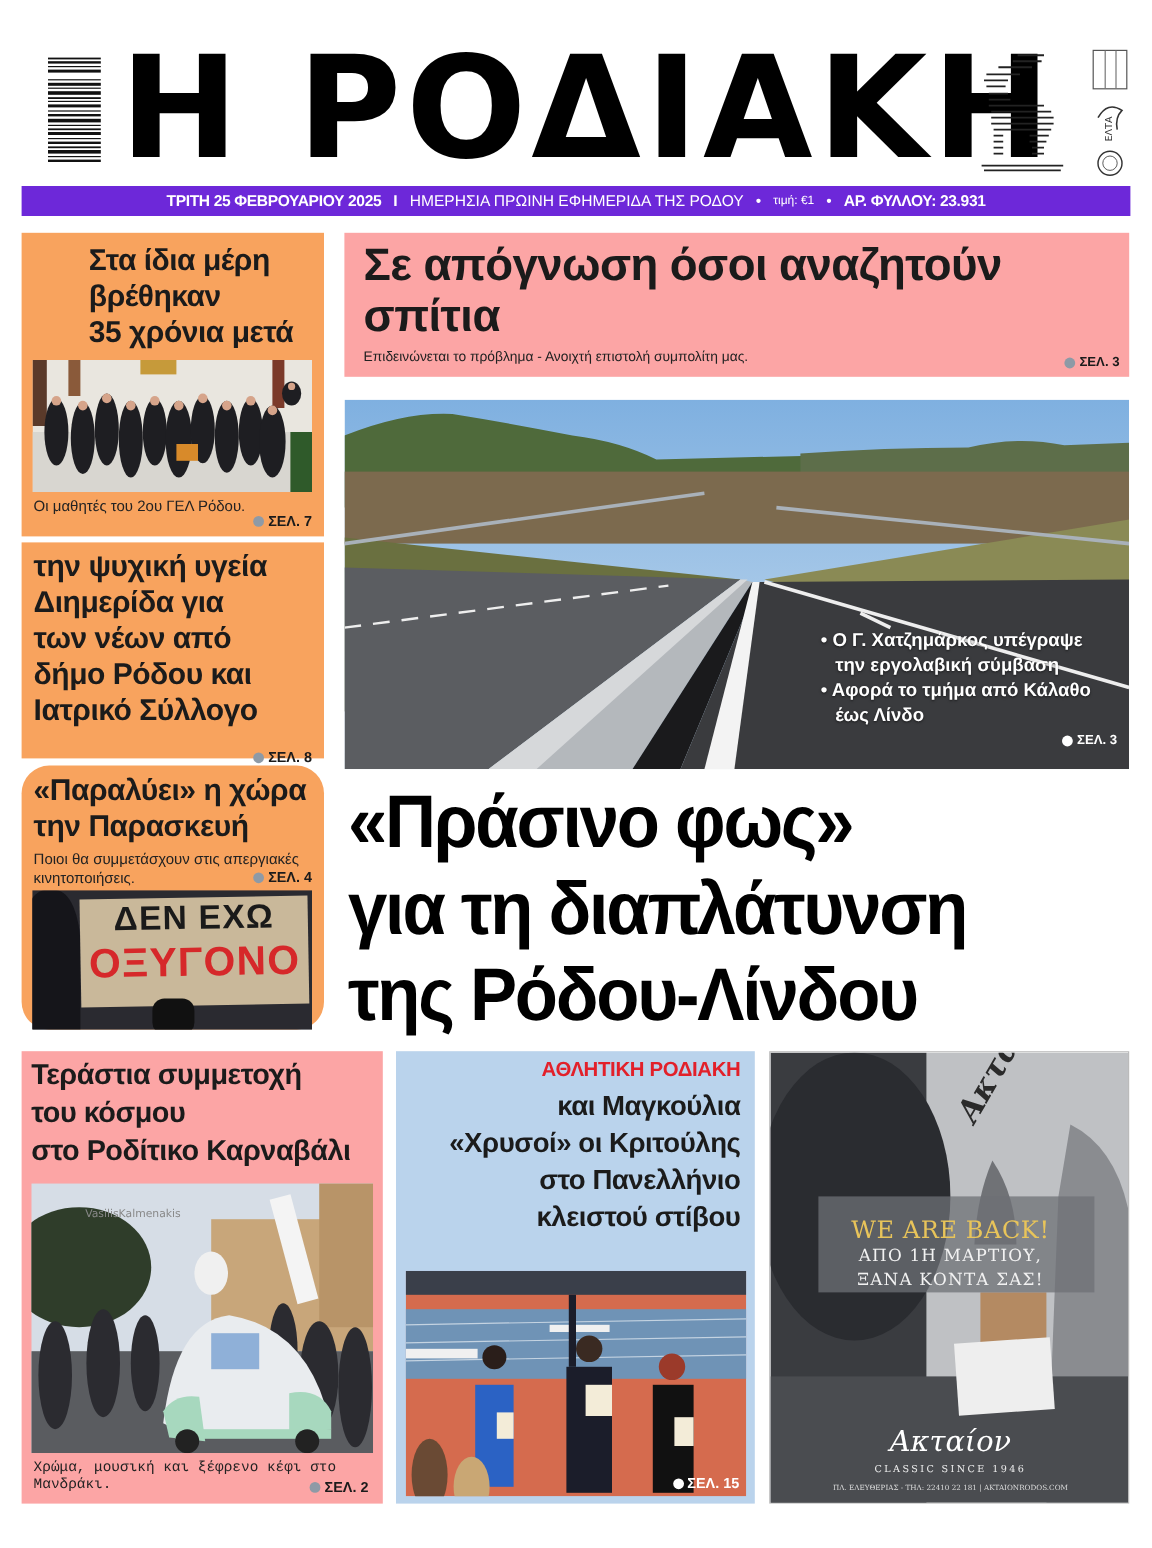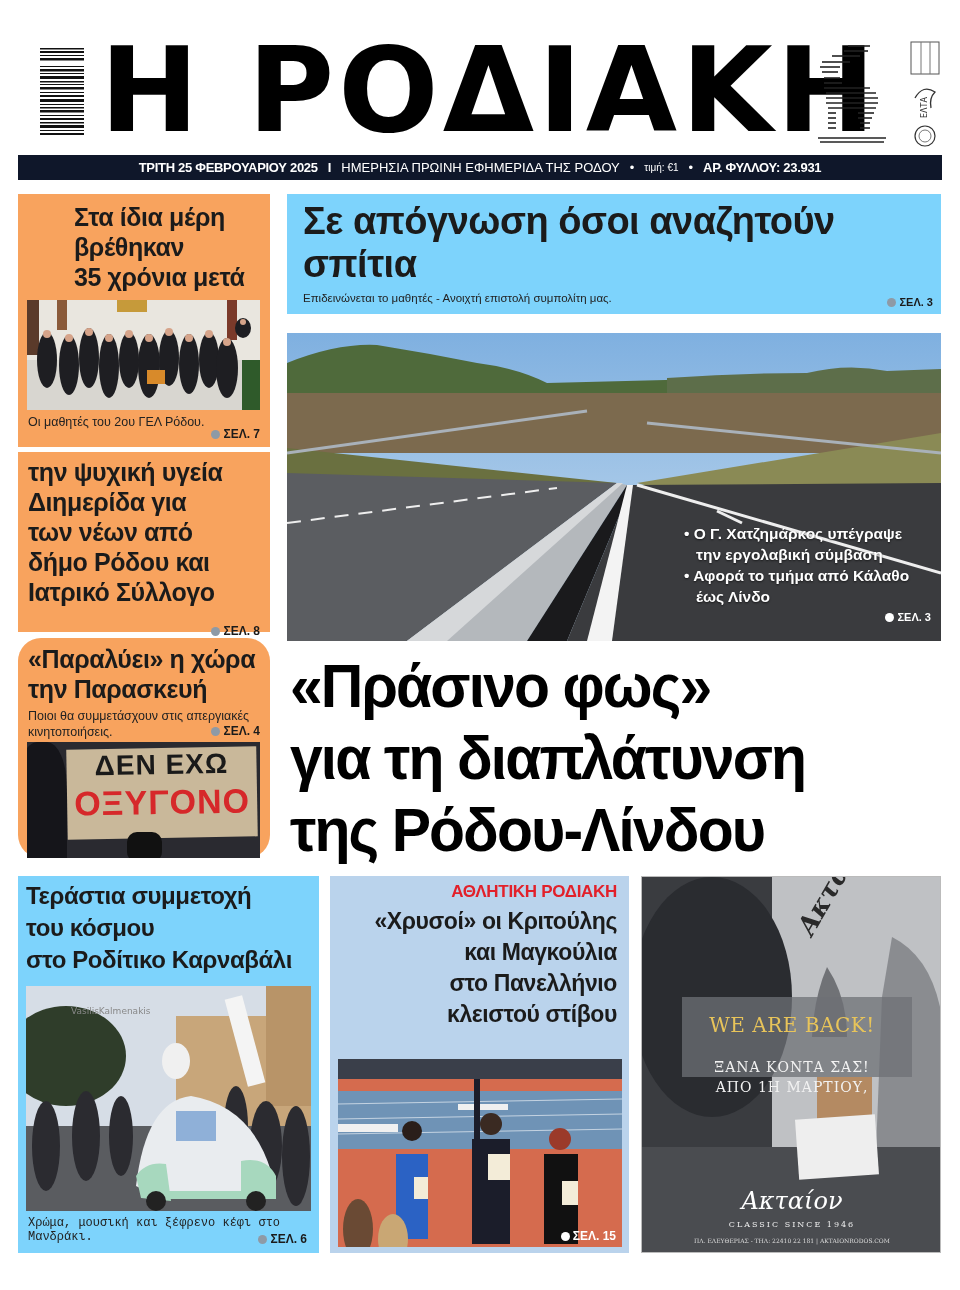--- a/index.html
+++ b/index.html
@@ -13,42 +13,42 @@
   .masthead-title {
     left: 100px; top: 30px; height: 120px; width: 700px;
     font-family: "DejaVu Sans", sans-serif; font-weight: bold;
     font-size: 118px; line-height: 120px; letter-spacing: 4px; color: #000;
     white-space: nowrap;
   }
   .deer { left: 800px; top: 38px; width: 90px; height: 110px; }
   .stamps { left: 905px; top: 40px; width: 40px; height: 110px; }
 
   .dateline {
-    left: 18px; top: 155px; width: 924px; height: 25px; background: #0f172a;
+    left: 18px; top: 155px; width: 924px; height: 25px; background: #6d28d9;
     color: #fff; font-size: 13px; display: flex; align-items: center; justify-content: center; gap: 10px;
     white-space: nowrap;
   }
   .dateline .b { font-weight: bold; letter-spacing: -0.3px; }
   .dateline .sep { font-weight: bold; }
   .dateline .price { font-size: 10px; }
 
   
   .orange { background: #f8a35e; }
   .box1 { left: 18px; top: 194px; width: 252px; height: 253px; }
   .box2 { left: 18px; top: 452px; width: 252px; height: 180px; }
   .box3 { left: 18px; top: 638px; width: 252px; height: 220px; border-radius: 23px; }
 
   .hl-left { font-weight: bold; font-size: 25px; line-height: 30px; color: #1b1b1b; letter-spacing: -0.4px; }
   .caption { font-size: 12.5px; color: #222; }
   .sel { font-weight: bold; font-size: 12px; color: #1b1b1b; display: flex; align-items: center; gap: 3px; }
   .dot { width: 9px; height: 9px; border-radius: 50%; background: #8e9aa6; display: inline-block; }
   .dot.white { background: #ffffff; }
 
   
-  .tan { background: #7dd3fc; }
+  .tan { background: #fca5a5; }
   .box-top { left: 287px; top: 194px; width: 654px; height: 120px; }
   .hl-top { font-weight: bold; font-size: 38px; line-height: 43px; color: #1b1b1b; letter-spacing: -0.5px; }
 
   
   .road { left: 287px; top: 333px; width: 654px; height: 308px; overflow: hidden; }
 
   .bullets { color: #fff; font-weight: bold; font-size: 15.5px; line-height: 21px; text-shadow: 0 1px 2px rgba(0,0,0,.6); }
 
   .main-hl {
     left: 290px; top: 650px; width: 650px;
@@ -232,21 +232,21 @@
       <div style="font-weight:bold; font-size:34px; color:#d6282a; text-align:center; line-height:40px; letter-spacing:1px;">ΟΞΥΓΟΝΟ</div>
     </div>
     <div class="abs" style="left:100px; top:90px; width:35px; height:30px; background:#111; border-radius:10px;"></div>
   </div>
 </div>
 
 <div class="abs tan box-top">
   <div class="abs hl-top" style="left:16px; top:6px; width:630px;">
     <div>Σε απόγνωση όσοι αναζητούν σπίτια</div>
   </div>
-  <div class="abs caption" style="left:16px; top:98px; font-size:11.5px;">Επιδεινώνεται το μαθητές - Ανοιχτή επιστολή συμπολίτη μας.</div>
+  <div class="abs caption" style="left:16px; top:98px; font-size:11.5px;">Επιδεινώνεται το πρόβλημα - Ανοιχτή επιστολή συμπολίτη μας.</div>
   <div class="abs sel" style="right:8px; top:102px; font-size:11px;">
     <span class="dot"></span>
     <span>ΣΕΛ. 3</span>
   </div>
 </div>
 
 <div class="abs road">
   <svg width="654" height="308" viewBox="0 0 654 308">
     <defs>
       <linearGradient id="sky" x1="0" y1="0" x2="0" y2="1">
@@ -322,29 +322,29 @@
       <rect x="150" y="125" width="40" height="30" fill="#8fb0d8"></rect>
       <circle cx="130" cy="215" r="10" fill="#222"></circle>
         <circle cx="230" cy="215" r="10" fill="#222"></circle>
       <rect x="210" y="10" width="18" height="90" fill="#f4f4f4" transform="rotate(-15 219 55)"></rect>
       <text x="45" y="28" font-size="9" fill="#888" font-family="DejaVu Sans, sans-serif">VasilisKalmenakis</text>
     </svg>
   </div>
   <div class="abs caption" style="left:10px; top:340px; font-size:12px;font-family:Liberation Mono, monospace;">Χρώμα, μουσική και ξέφρενο κέφι στο Μανδράκι.</div>
   <div class="abs sel" style="right:12px; top:356px;">
     <span class="dot"></span>
-    <span>ΣΕΛ. 6</span>
+    <span>ΣΕΛ. 2</span>
   </div>
 </div>
 
 <div class="abs box-sport">
   <div class="abs sport-kicker" style="right:12px; top:6px;">ΑΘΛΗΤΙΚΗ ΡΟΔΙΑΚΗ</div>
   <div class="abs hl-sport" style="right:12px; top:30px; width:290px;">
+    <div>και Μαγκούλια</div>
     <div>«Χρυσοί» οι Κριτούλης</div>
-    <div>και Μαγκούλια</div>
     <div>στο Πανελλήνιο</div>
     <div>κλειστού στίβου</div>
   </div>
   <div class="abs" style="left:8px; top:183px; width:284px; height:188px; overflow:hidden;">
     <svg width="284" height="188" viewBox="0 0 284 188">
       <rect width="284" height="188" fill="#d56b4e"></rect>
       <rect x="0" y="0" width="284" height="20" fill="#3a3f4a"></rect>
       <rect x="0" y="32" width="284" height="58" fill="#6f93b6"></rect>
       <g stroke="#e8eef4" stroke-width="1" opacity="0.7">
         <line x1="0" y1="45" x2="284" y2="40"></line>
@@ -384,18 +384,18 @@
     <ellipse cx="70" cy="120" rx="80" ry="120" fill="#2a2c30"></ellipse>
     <path d="M250 60 Q290 80 300 140 L300 377 L230 377 L240 120 Z" fill="#8a8c90"></path>
     <path d="M185 90 Q205 120 205 160 L170 160 Q172 120 185 90 Z" fill="#707276"></path>
     <rect x="0" y="270" width="300" height="107" fill="#4a4c50"></rect>
     <rect x="175" y="200" width="55" height="85" fill="#b48a62"></rect>
     <rect x="155" y="240" width="80" height="60" fill="#eeeeee" transform="rotate(-4 195 270)"></rect>
     <rect x="40" y="120" width="230" height="80" fill="rgba(110,112,118,0.75)"></rect>
     <text x="170" y="60" font-family="DejaVu Serif, serif" font-style="italic" font-weight="bold" font-size="26" fill="#2a2a2a" transform="rotate(-60 170 60)">Ακταίον</text>
   </svg>
   <div class="abs" style="left:0; top:136px; width:300px; text-align:center; font-family:'DejaVu Serif', serif; font-size:20px; color:#e8c45a; letter-spacing:0.5px;">WE ARE BACK!</div>
-  <div class="abs" style="left:0; top:162px; width:300px; text-align:center; font-family:'DejaVu Serif', serif; font-size:14px; color:#f2f2f2; letter-spacing:1px;margin-top:40px;">ΑΠΟ 1Η ΜΑΡΤΙΟΥ,</div>
+  <div class="abs" style="left:0; top:162px; width:300px; text-align:center; font-family:'DejaVu Serif', serif; font-size:14px; color:#f2f2f2; letter-spacing:1px;">ΑΠΟ 1Η ΜΑΡΤΙΟΥ,</div>
   <div class="abs" style="left:0; top:182px; width:300px; text-align:center; font-family:'DejaVu Serif', serif; font-size:14px; color:#f2f2f2; letter-spacing:1px;">ΞΑΝΑ ΚΟΝΤΑ ΣΑΣ!</div>
   <div class="abs" style="left:0; top:310px; width:300px; text-align:center; font-family:'DejaVu Serif', serif; font-style:italic; font-size:24px; color:#ffffff;">Ακταίον</div>
   <div class="abs" style="left:0; top:343px; width:300px; text-align:center; font-family:'DejaVu Serif', serif; font-size:8px; color:#eeeeee; letter-spacing:2px;">CLASSIC SINCE 1946</div>
   <div class="abs" style="left:0; top:360px; width:300px; text-align:center; font-family:'DejaVu Serif', serif; font-size:6px; color:#dddddd;">ΠΛ. ΕΛΕΥΘΕΡΙΑΣ - ΤΗΛ: 22410 22 181 | AKTAIONRODOS.COM</div>
 </div>
 
 </body></html>

